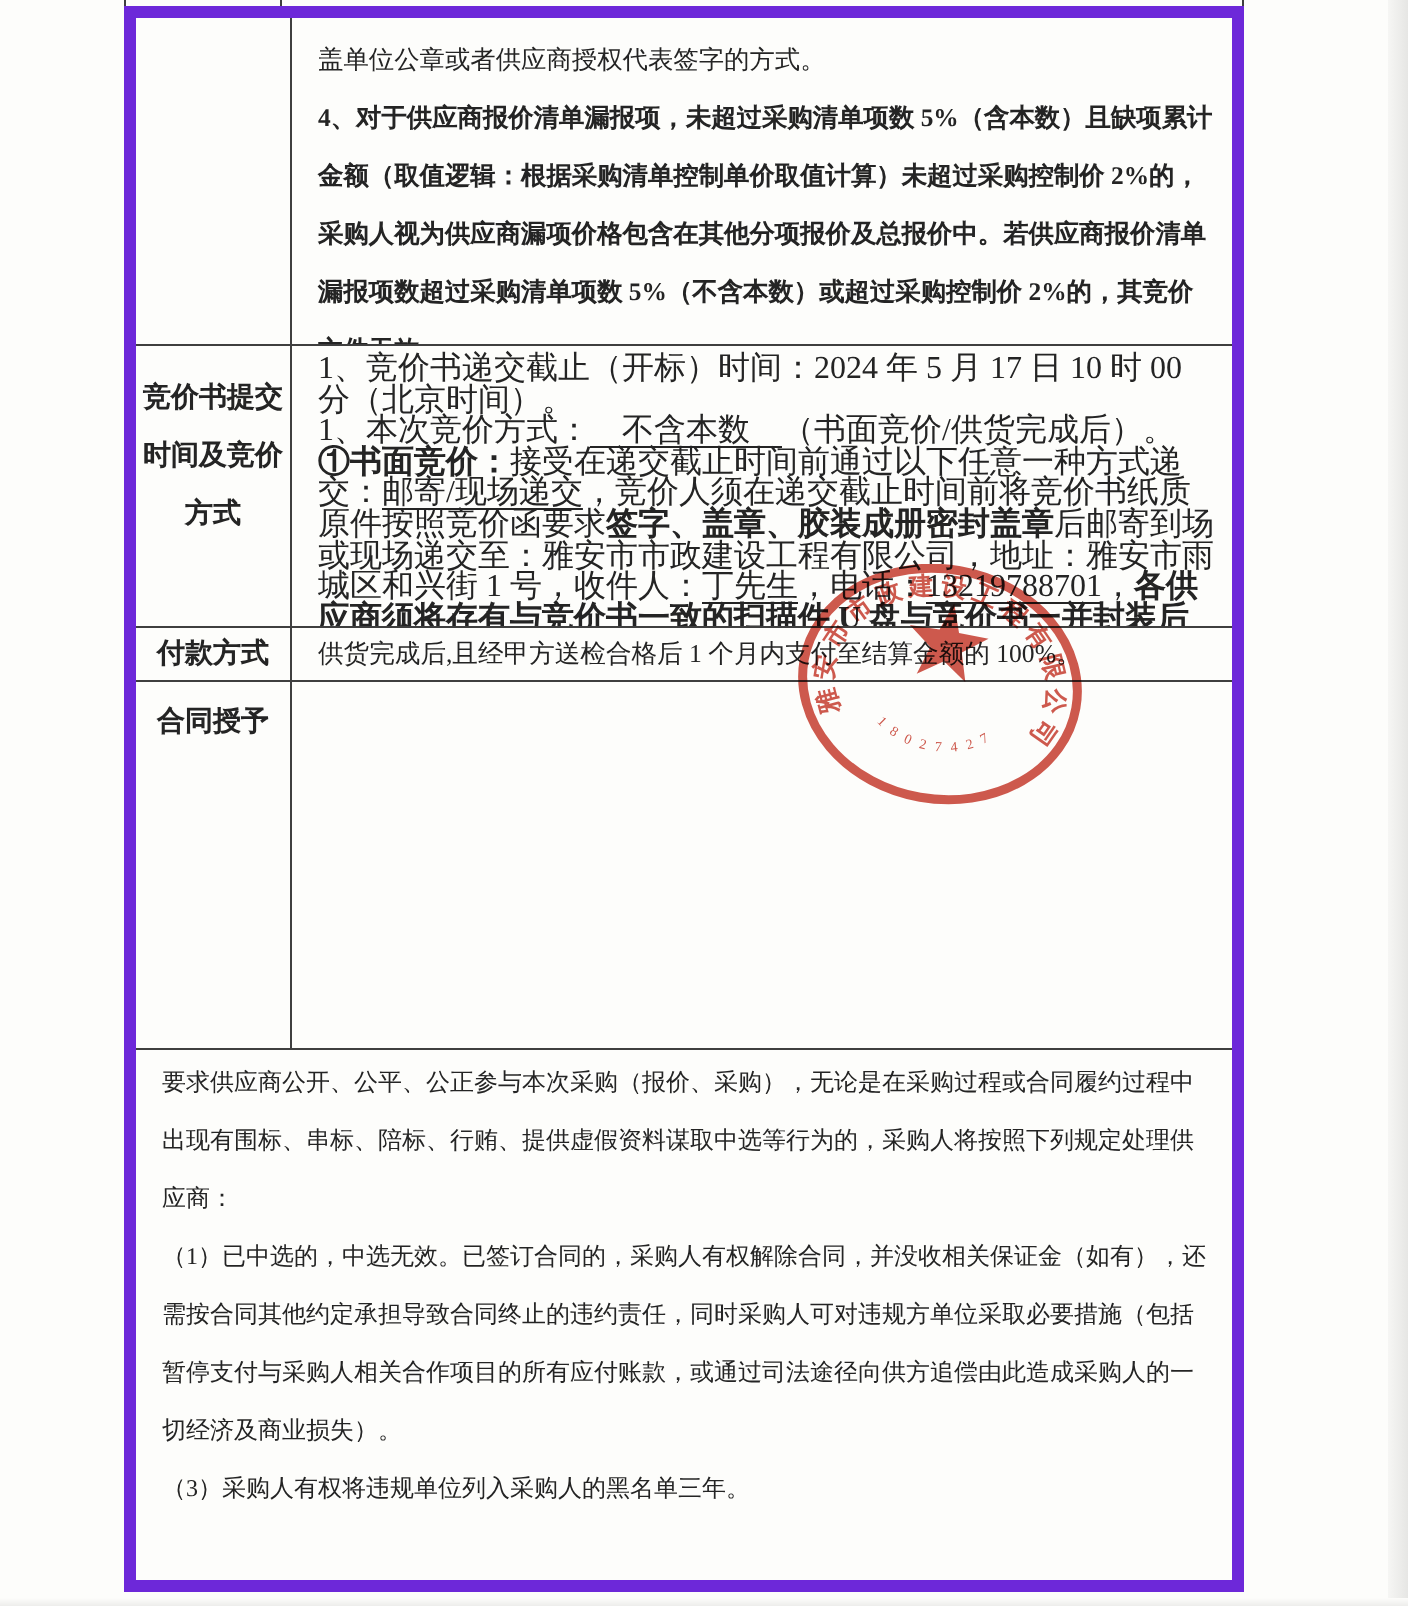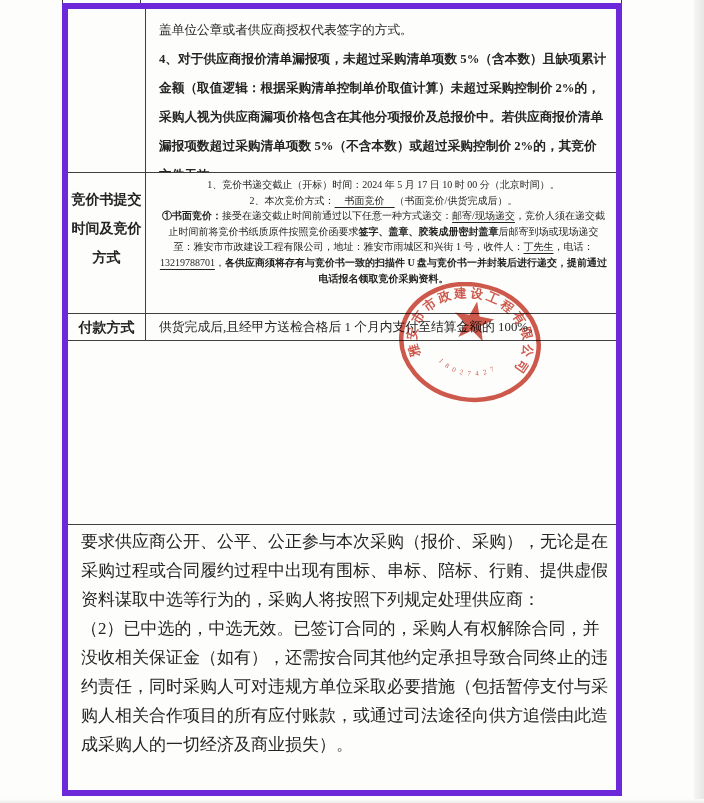--- a/index.html
+++ b/index.html
@@ -40,27 +40,27 @@
     overflow:hidden;
   }
   .row-0 { height:164px; }
   .row-1 { height:141px; }
   .row-2 { height:27px; }
   .row-3 { height:184px; }
   .row-4 { height:265px; }
 
   .row-0 .content-cell { padding-top:7px; font-size:12.7px; line-height:29px; }
   .row-1 .label-cell   { padding-top:12px; justify-content:flex-start; }
-  .row-1 .content-cell { padding-top:4px; font-size:10px; line-height:15.6px;text-align:center; }
+  .row-1 .content-cell { padding-top:4px; font-size:16px; line-height:15.6px; }
   .row-2 .label-cell   { justify-content:center; }
   .row-2 .content-cell { display:flex; align-items:center; font-size:12.8px;text-align:right; }
   .row-3 .label-cell   { padding-top:6px; justify-content:flex-start; }
   .row-3 .content-cell { padding-top:4px; font-size:12.7px; line-height:29px; }
   .row-4 .label-cell   { justify-content:center; }
-  .row-4 .content-cell { padding-top:2px; font-size:17px; line-height:29px; }
+  .row-4 .content-cell { padding-top:2px; font-size:12px; line-height:29px; }
 
   .seg-b { font-weight:700; }
   .seg-u { text-decoration:underline; text-underline-offset:3px; }
 
   .seal {
     position:absolute; left:398px; top:282px; width:144px; height:121px;
     mix-blend-mode:multiply; opacity:.84;
     filter:blur(.3px);
     pointer-events:none;
   }
@@ -79,39 +79,41 @@
     <div class="content-cell">
         <div class="para"><span>盖单位公章或者供应商授权代表签字的方式。</span></div>
         <div class="para"><span class="seg-b">4、对于供应商报价清单漏报项，未超过采购清单项数 5%（含本数）且缺项累计金额（取值逻辑：根据采购清单控制单价取值计算）未超过采购控制价 2%的，采购人视为供应商漏项价格包含在其他分项报价及总报价中。若供应商报价清单漏报项数超过采购清单项数 5%（不含本数）或超过采购控制价 2%的，其竞价文件无效。</span></div>
       </div>
   </div>
 
   <div class="t-row row-1">
     <div class="label-cell">竞价书提交时间及竞价方式</div>
     <div class="content-cell">
         <div class="para"><span>1、竞价书递交截止（开标）时间：2024 年 5 月 17 日 10 时 00 分（北京时间）。</span></div>
-        <div class="para"><span>2、本次竞价方式：</span><span class="seg-u">　书面竞价　</span><span>（书面竞价/供货完成后）。</span></div>
+        <div class="para"><span>1、本次竞价方式：</span><span class="seg-u">　不含本数　</span><span>（书面竞价/供货完成后）。</span></div>
         <div class="para"><span class="seg-b">①书面竞价：</span><span>接受在递交截止时间前通过以下任意一种方式递交：</span><span class="seg-u">邮寄/现场递交</span><span>，竞价人须在递交截止时间前将竞价书纸质原件按照竞价函要求</span><span class="seg-b">签字、盖章、胶装成册密封盖章</span><span>后邮寄到场或现场递交至：雅安市市政建设工程有限公司，地址：雅安市雨城区和兴街 1 号，收件人：</span><span class="seg-u">丁先生</span><span>，电话：</span><span class="seg-u">13219788701</span><span>，</span><span class="seg-b">各供应商须将存有与竞价书一致的扫描件 U 盘与竞价书一并封装后进行递交，提前通过电话报名领取竞价采购资料。</span></div>
       </div>
   </div>
 
   <div class="t-row row-2">
     <div class="label-cell">付款方式</div>
     <div class="content-cell">
         <div class="para"><span>供货完成后,且经甲方送检合格后 1 个月内支付至结算金额的 100%。</span></div>
       </div>
   </div>
 
   <div class="t-row row-3">
+    <div class="label-cell">合同授予</div>
   </div>
 
   <div class="t-row row-4">
     <div class="content-cell">
         <div class="para"><span>要求供应商公开、公平、公正参与本次采购（报价、采购），无论是在采购过程或合同履约过程中出现有围标、串标、陪标、行贿、提供虚假资料谋取中选等行为的，采购人将按照下列规定处理供应商：</span></div>
-        <div class="para"><span>（2）已中选的，中选无效。已签订合同的，采购人有权解除合同，并没收相关保证金（如有），还需按合同其他约定承担导致合同终止的违约责任，同时采购人可对违规方单位采取必要措施（包括暂停支付与采购人相关合作项目的所有应付账款，或通过司法途径向供方追偿由此造成采购人的一切经济及商业损失）。</span></div>
+        <div class="para"><span>（1）已中选的，中选无效。已签订合同的，采购人有权解除合同，并没收相关保证金（如有），还需按合同其他约定承担导致合同终止的违约责任，同时采购人可对违规方单位采取必要措施（包括暂停支付与采购人相关合作项目的所有应付账款，或通过司法途径向供方追偿由此造成采购人的一切经济及商业损失）。</span></div>
+        <div class="para"><span>（3）采购人有权将违规单位列入采购人的黑名单三年。</span></div>
       </div>
   </div>
 
 </div>
 
 <div class="seal">
   <svg width="144" height="121" viewBox="0 0 144 121">
     <g transform="rotate(10 72 60)" fill="none" stroke="none">
       <ellipse cx="72" cy="60" rx="69" ry="57.5" stroke="#c63a2c" stroke-width="4.5" fill="none"></ellipse>
       <path d="M 0,-21 L -4.94,-6.79 L -19.97,-6.49 L -7.99,2.60 L -12.35,16.99 L 0,8.4 L 12.35,16.99 L 7.99,2.60 L 19.97,-6.49 L 4.94,-6.79 Z" transform="translate(72,40)" fill="#c63a2c"></path>

